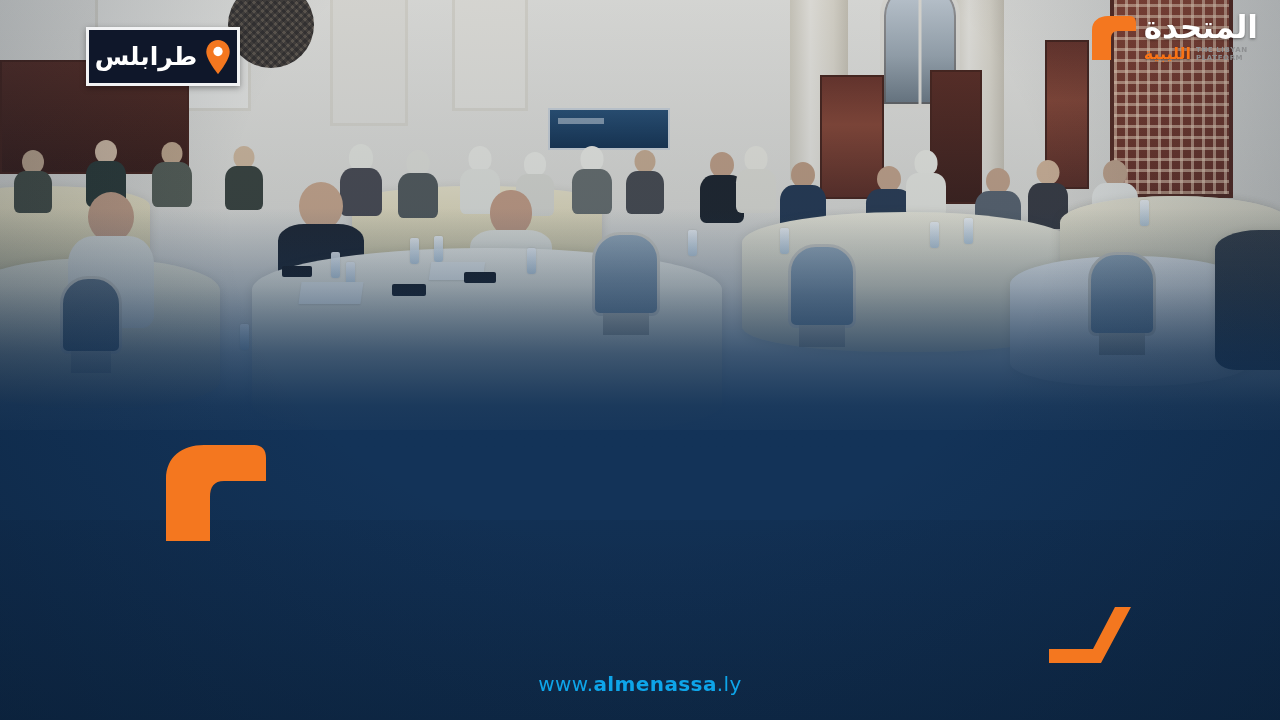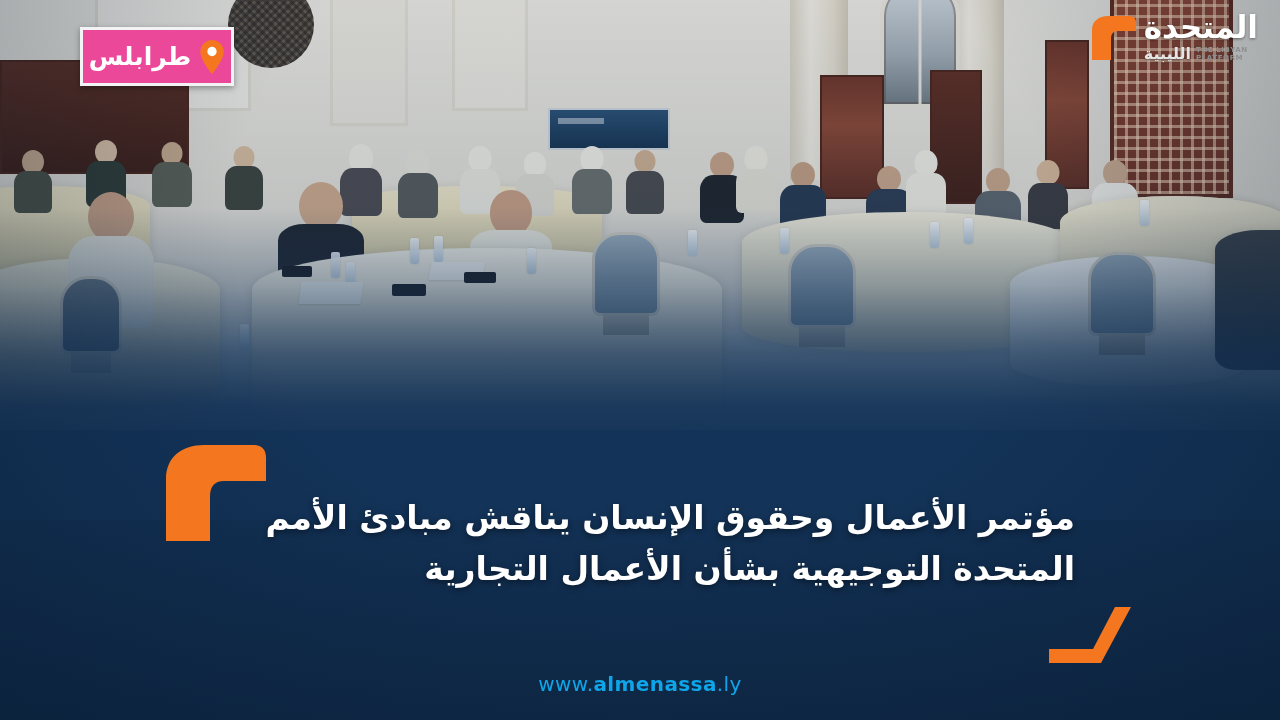--- a/index.html
+++ b/index.html
@@ -194,23 +194,23 @@
   }
   .vignette {
     position:absolute; inset:0;
     background: radial-gradient(ellipse at 50% 30%, rgba(0,0,0,0) 45%, rgba(5,20,38,.35) 100%);
     pointer-events:none;
   }
 
   
   .loc-badge {
     position: absolute;
-    left: 80px; top: 27px;
+    left: 86px; top: 27px;
     width: 148px; height: 53px;
-    background: #ec4899;
+    background: #0f172a;
     border: 3px solid #f2f3f4;
     display: flex;
     align-items: center;
     justify-content: center;
     gap: 8px;
     box-shadow: 0 2px 6px rgba(0,0,0,.35);
   }
   .loc-badge .pin { width: 26px; height: 34px; flex: none; }
   .loc-badge .loc-text {
     color: #ffffff;
@@ -235,21 +235,21 @@
     font-size: 31px;
     font-weight: 700;
     line-height: 1;
     text-shadow: 0 1px 3px rgba(0,0,0,.45);
   }
   .logo-sub-row {
     display: flex; align-items: center; justify-content: flex-end; gap: 5px;
     margin-top: 3px;
   }
   .logo-sub {
-    color: #e5e5e5;
+    color: #f97316;
     font-size: 16px;
     font-weight: 700;
     line-height: 1;
     text-shadow: 0 1px 2px rgba(0,0,0,.4);
   }
   .logo-en {
     color: #8d8f91;
     font-size: 7px;
     font-weight: 700;
     letter-spacing: .6px;
@@ -472,19 +472,18 @@
   </div>
 
   <svg class="bracket-tl" viewBox="0 0 106 98">
     <path d="M4 98 L4 36 C4 14 20 2 42 2 L92 2 C100 2 104 7 104 15 L104 38 L62 38 C52 38 48 44 48 54 L48 98 Z" fill="#f4771f"></path>
   </svg>
 
   <svg class="bracket-br" viewBox="0 0 92 62">
     <path d="M88 2 L72 2 L50 44 L6 44 L6 58 L58 58 Z" fill="#f4771f"></path>
   </svg>
 
-  <div class="headline">مؤتمر الأعمال وحقوق الإنسان يناقش مبادئ الأمم المتحدة التوجيهية بشأن الأعمال التجارية</div>
 
   <div class="url">
     <span>www.</span><b>almenassa</b><span>.ly</span>
   </div>
 
 </div>
 
 </body></html>

